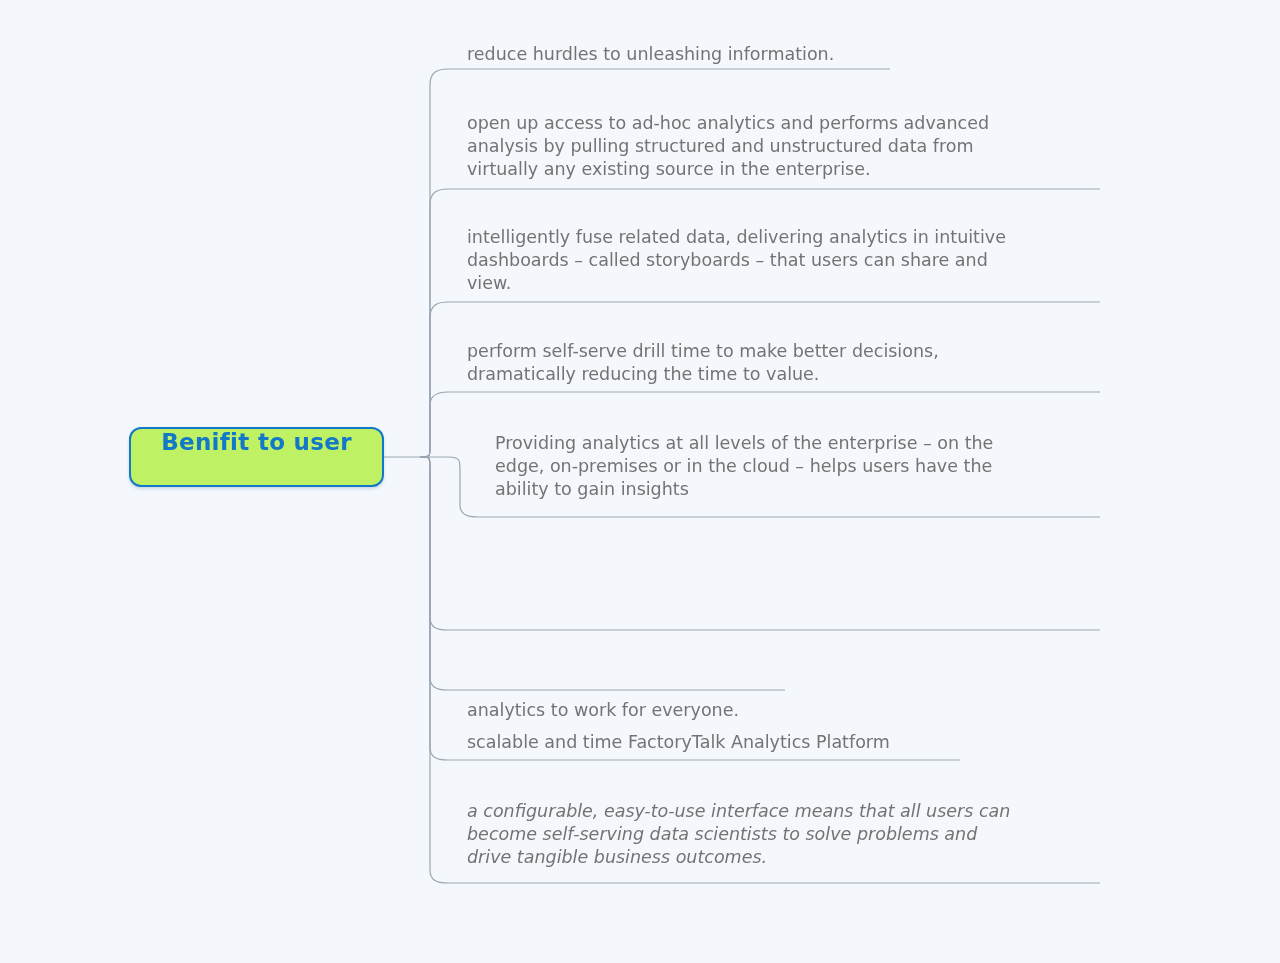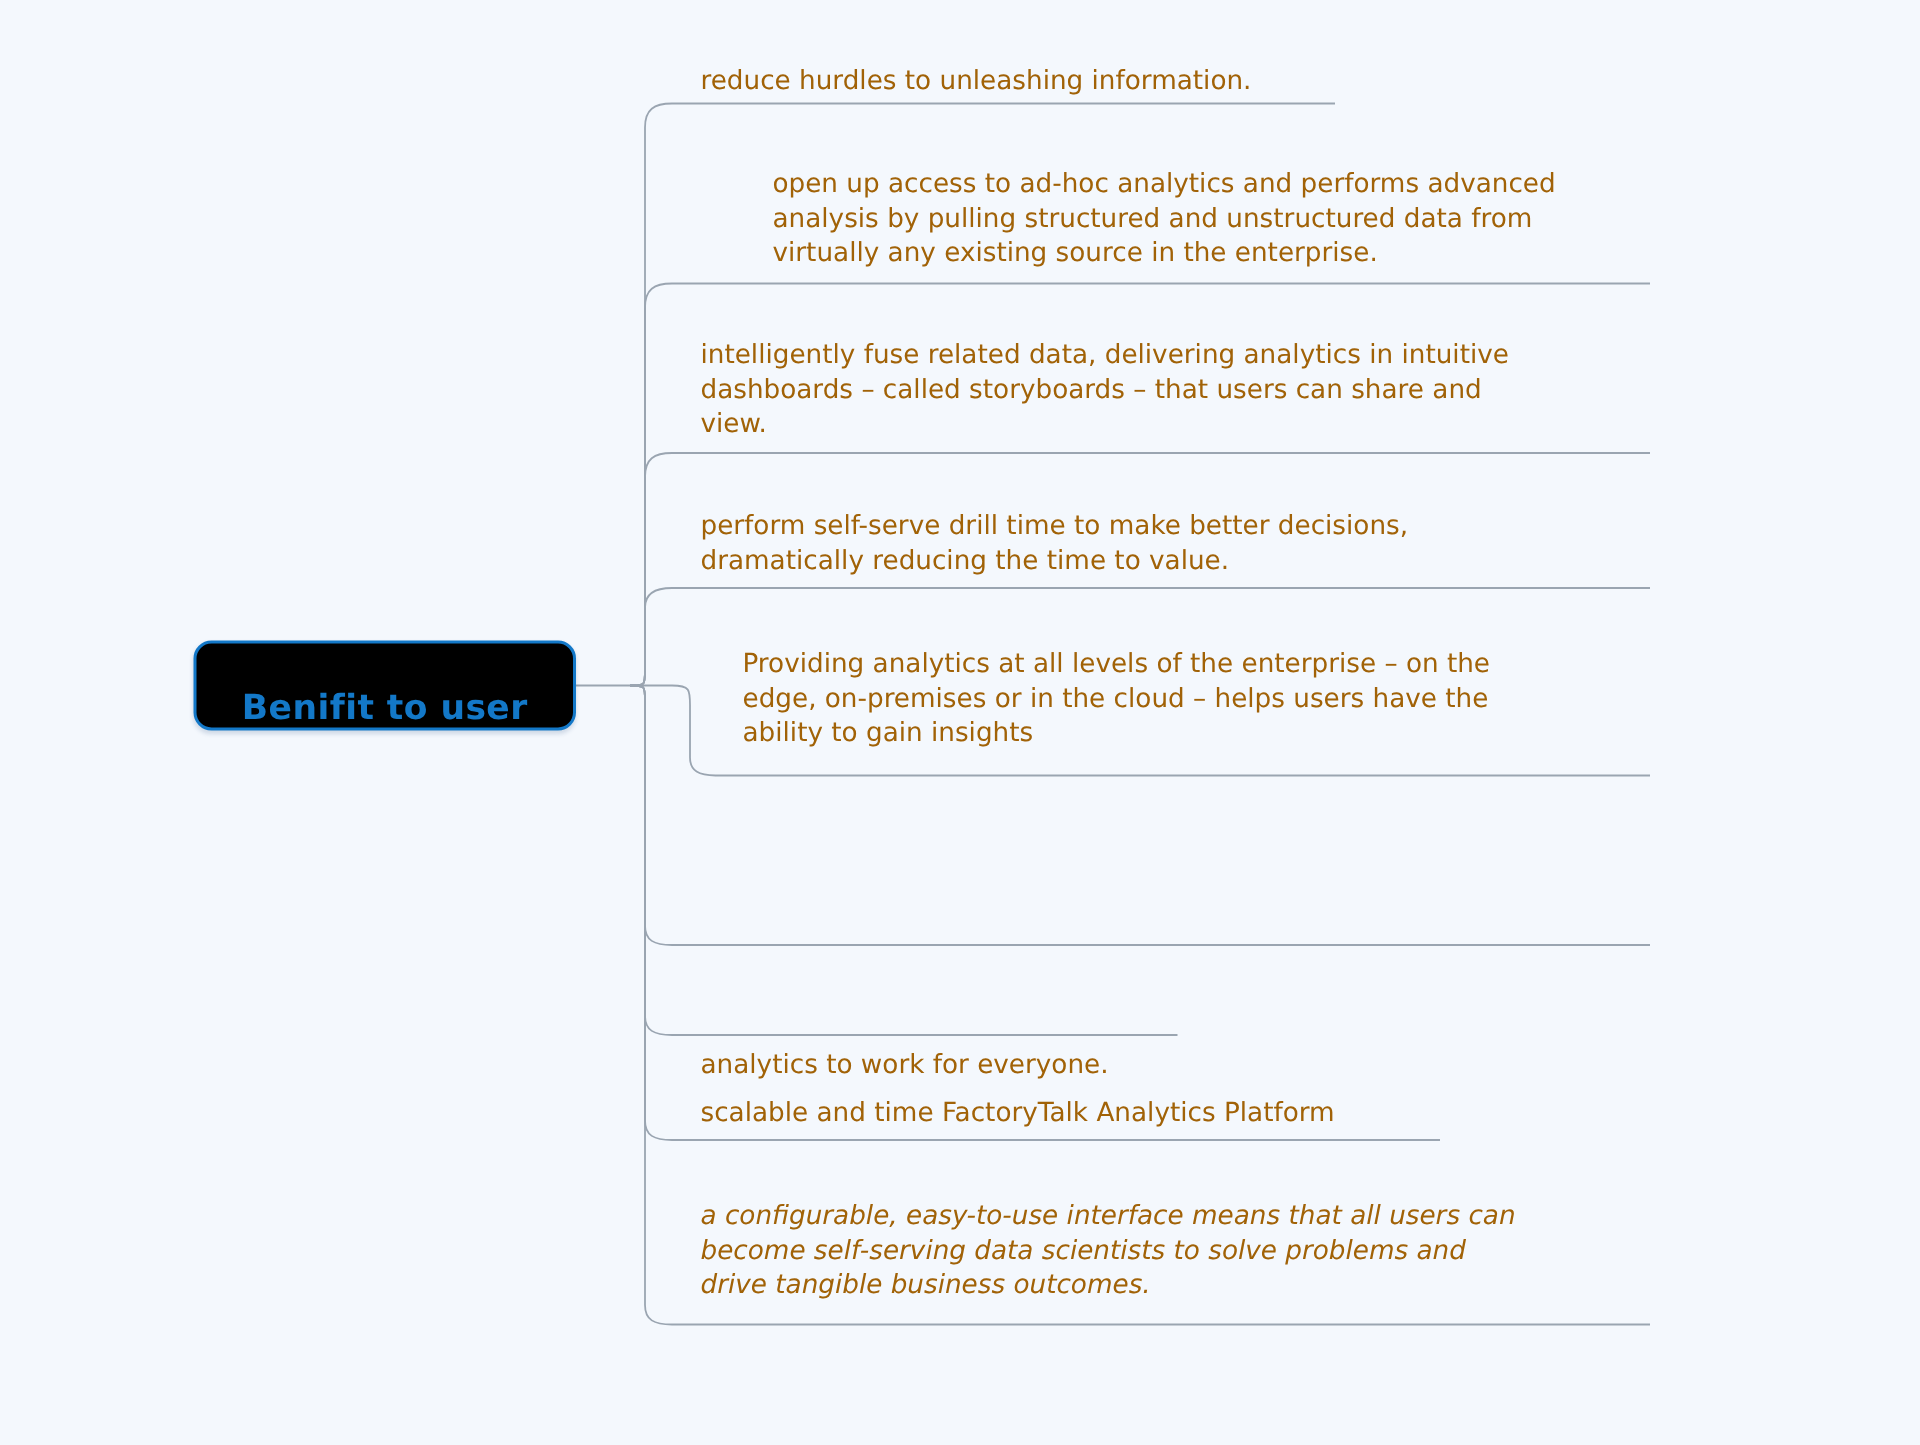--- a/index.html
+++ b/index.html
@@ -24,43 +24,43 @@
   
   .root-node {
     position: absolute;
     left: 129px;
     top: 427px;
     width: 255px;
     height: 60px;
     box-sizing: border-box;
     border: 2.5px solid #1378c8;
     border-radius: 12px;
-    background: #000000;
+    background: #bef264;
     display: flex;
-    align-items: flex-end;
+    align-items: flex-start;
     justify-content: center;
     box-shadow: 0 2px 3px rgba(40,80,130,0.18);
   }
   .root-label {
     color: #1378c8;
     font-size: 23px;
     font-weight: bold;
     letter-spacing: 0.3px;
     font-family: "DejaVu Sans", sans-serif;
     white-space: nowrap;
   }
   
   .branch {
     position: absolute;
     box-sizing: border-box;
   }
   .branch-text {
     font-size: 17.5px;
     line-height: 23px;
-    color: #a16207;
+    color: #737373;
     font-family: "DejaVu Sans", sans-serif;
     white-space: pre-line;
     padding: 0;
     margin: 0;
   }
   
   #links {
     position: absolute;
     left: 0;
     top: 0;
@@ -101,21 +101,21 @@
   </svg>
 
   <div class="root-node">
     <span class="root-label">Benifit to user</span>
   </div>
 
   <div class="branch" style="left:467px; top:43px; width:620px;">
     <div class="branch-text">reduce hurdles to unleashing information.</div>
   </div>
 
-  <div class="branch" style="left:467px; top:112px; width:620px;margin-left:48px;">
+  <div class="branch" style="left:467px; top:112px; width:620px;">
     <div class="branch-text">open up access to ad-hoc analytics and performs advanced
 analysis by pulling structured and unstructured data from
 virtually any existing source in the enterprise.</div>
   </div>
 
   <div class="branch" style="left:467px; top:226px; width:620px;">
     <div class="branch-text">intelligently fuse related data, delivering analytics in intuitive
 dashboards – called storyboards – that users can share and
 view.</div>
   </div>

